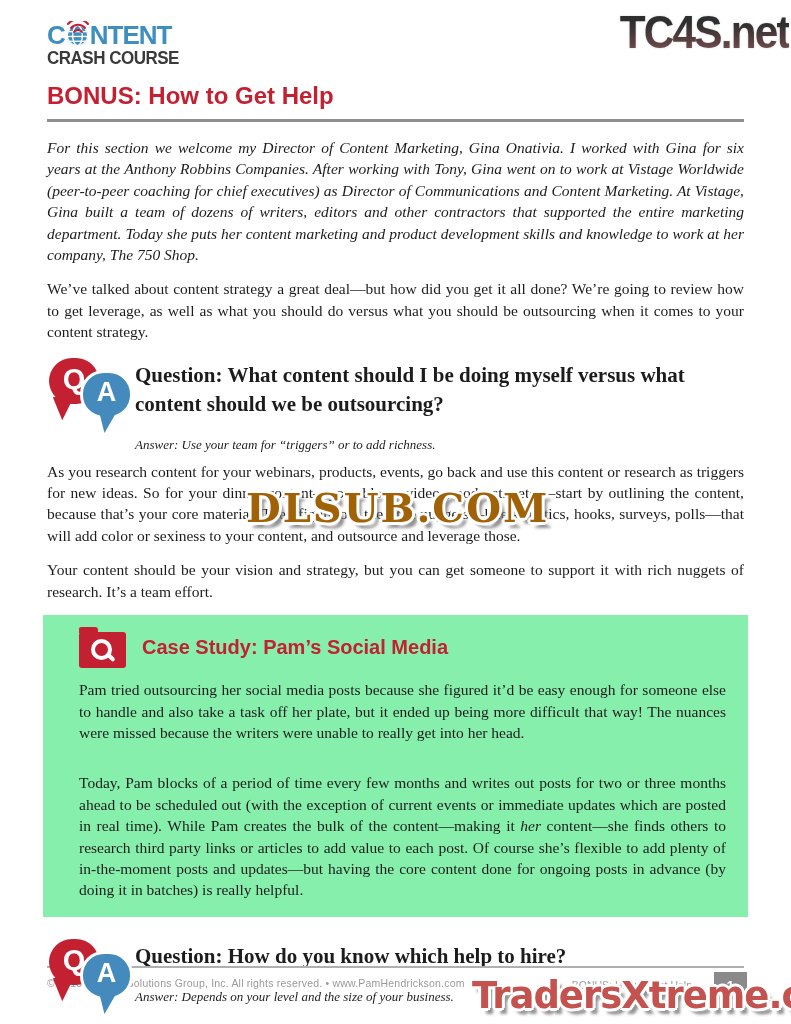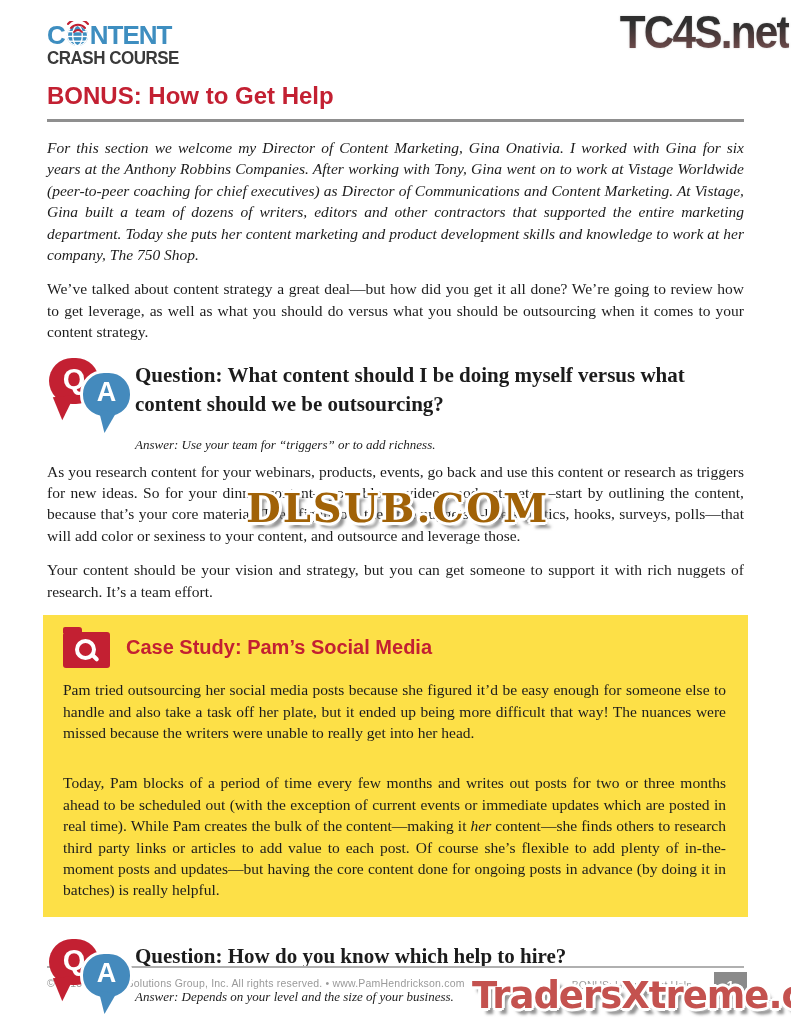--- a/index.html
+++ b/index.html
@@ -67,21 +67,21 @@
   .bubble-a::after { content:""; position:absolute; left:14px; bottom:-17px; width:0; height:0;
       border-left:9px solid transparent; border-right:9px solid transparent; border-top:22px solid #448abd; transform:rotate(8deg); }
   .qa-letter { position:absolute; width:100%; text-align:center; top:50%; transform:translateY(-54%);
       color:#fff; font-family:"Liberation Sans", sans-serif; font-weight:bold; font-size:29px; }
   .bubble-a .qa-letter { font-size:27px; }
   .qa-texts { padding-top:5px; }
   .qa-question { font-weight:bold; font-size:21px; line-height:29px; margin:0; }
   .qa-answer { font-style:italic; font-size:13px; line-height:21px; margin:15px 0 0 0; }
 
   
-  .case-box { position:relative; background:#fde047; margin:6px -4px 20px -4px; padding:12px 22px 14px 20px; }
+  .case-box { position:relative; background:#86efac; margin:6px -4px 20px -4px; padding:12px 22px 14px 36px; }
   .case-header { display:flex; align-items:center; margin-bottom:11px; }
   .folder-icon { position:relative; width:47px; height:36px; background:#c32032; border-radius:3px; margin-top:5px; flex-shrink:0; }
   .folder-icon::before { content:""; position:absolute; top:-5px; left:0; width:19px; height:6px; background:#c32032; border-radius:2px 3px 0 0; }
   .mag-glass { position:absolute; left:12px; top:7px; width:13px; height:13px; border:4px solid #fff; border-radius:50%; }
   .mag-glass::after { content:""; position:absolute; width:4px; height:9px; background:#fff; border-radius:2px; right:-5px; bottom:-6px; transform:rotate(-45deg); }
   .case-title { font-family:"Liberation Sans", sans-serif; font-weight:bold; font-size:20px; color:#c32032; margin-left:16px; }
   .case-box p.body-text { margin-bottom:29px; }
   .case-box p.body-text:last-child { margin-bottom:2px; }
 
   

